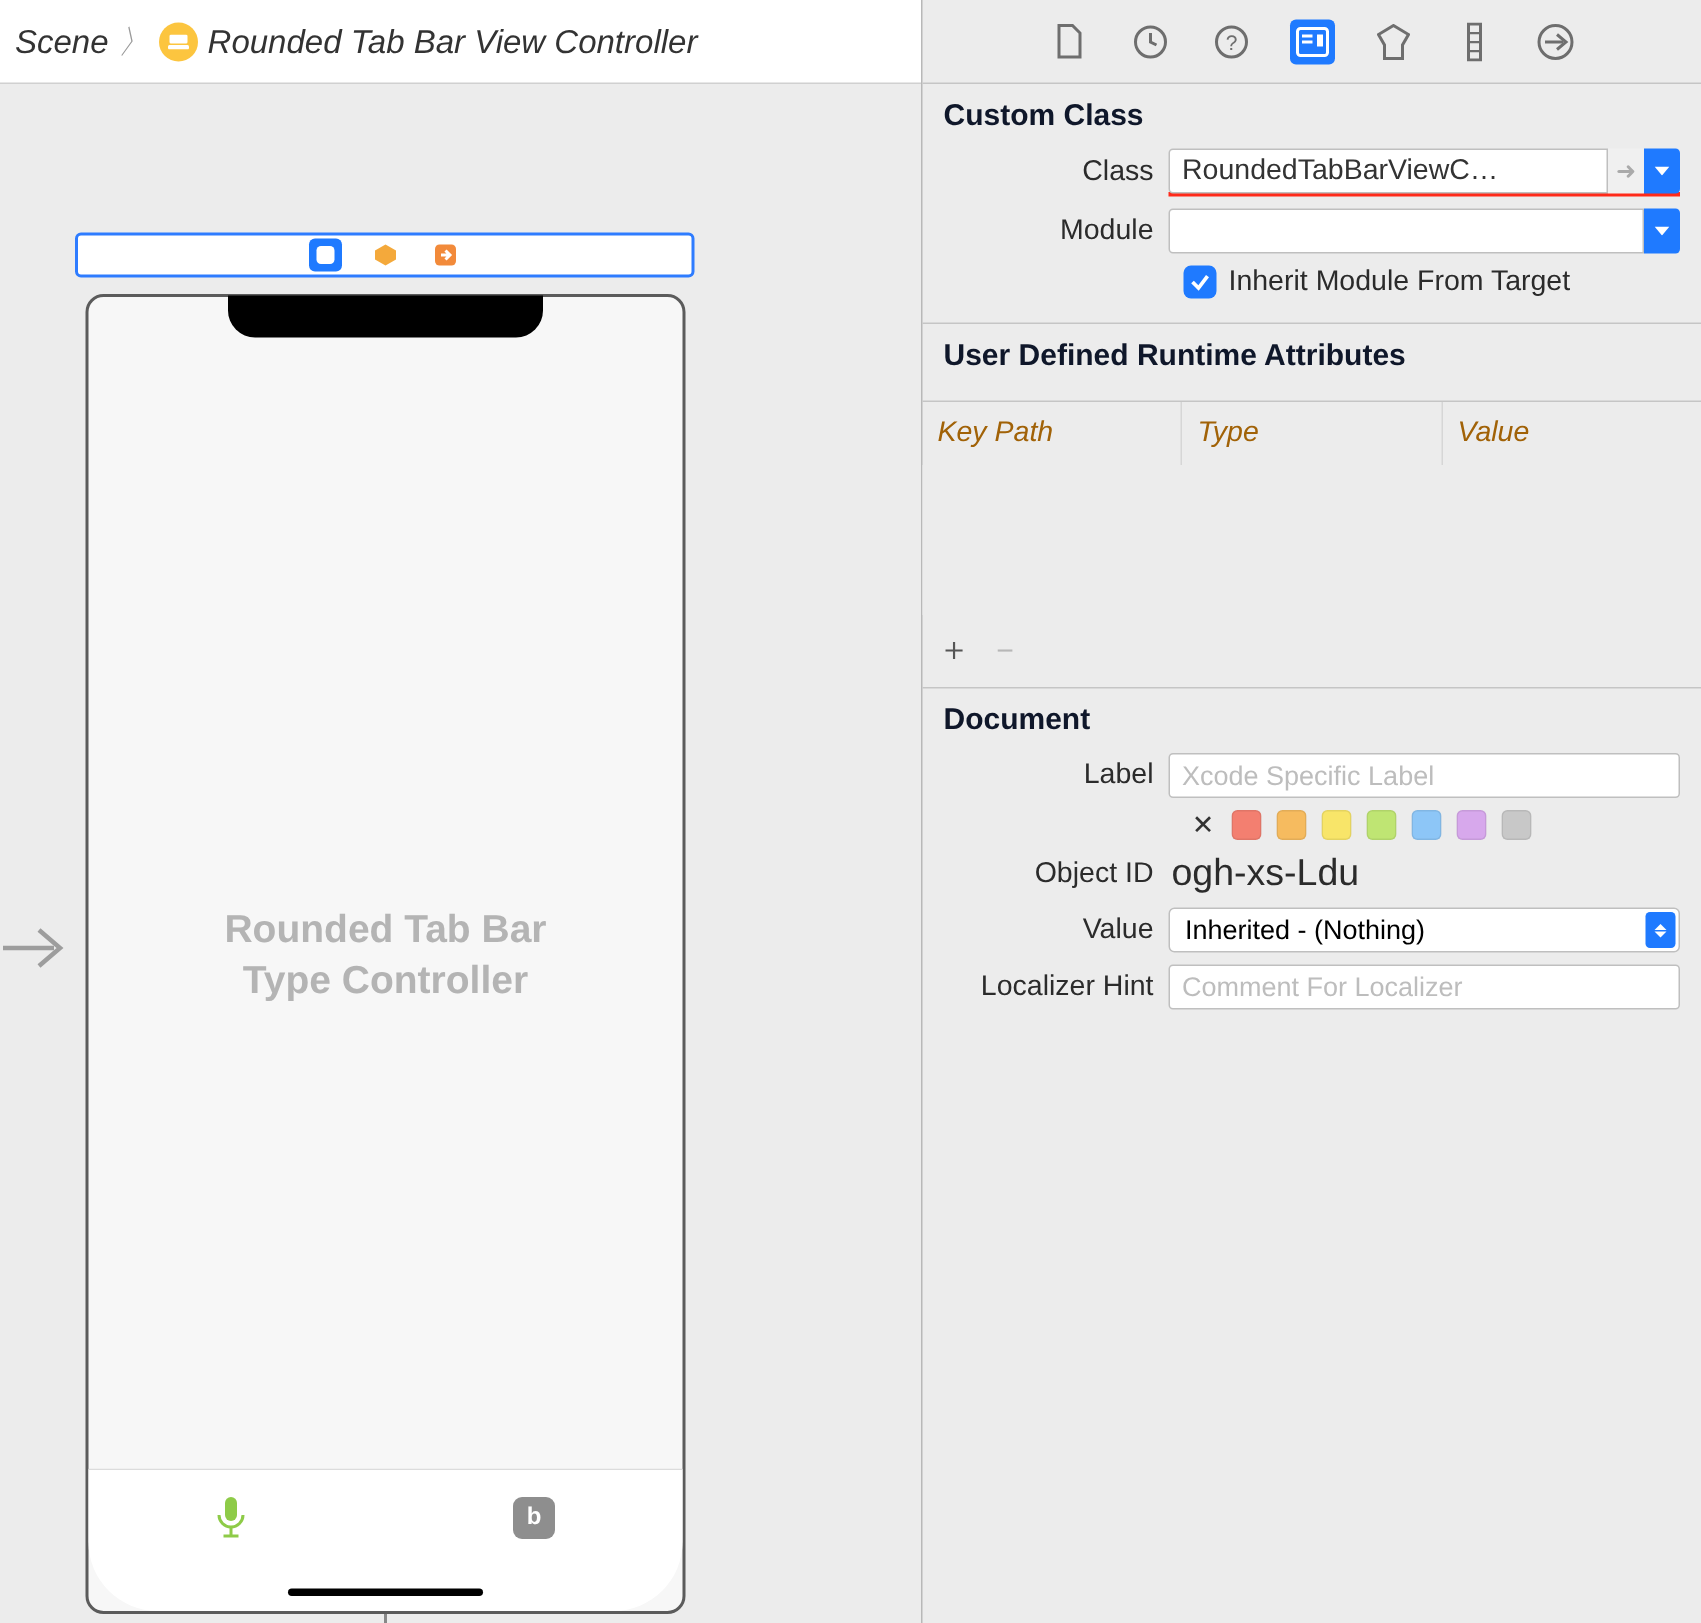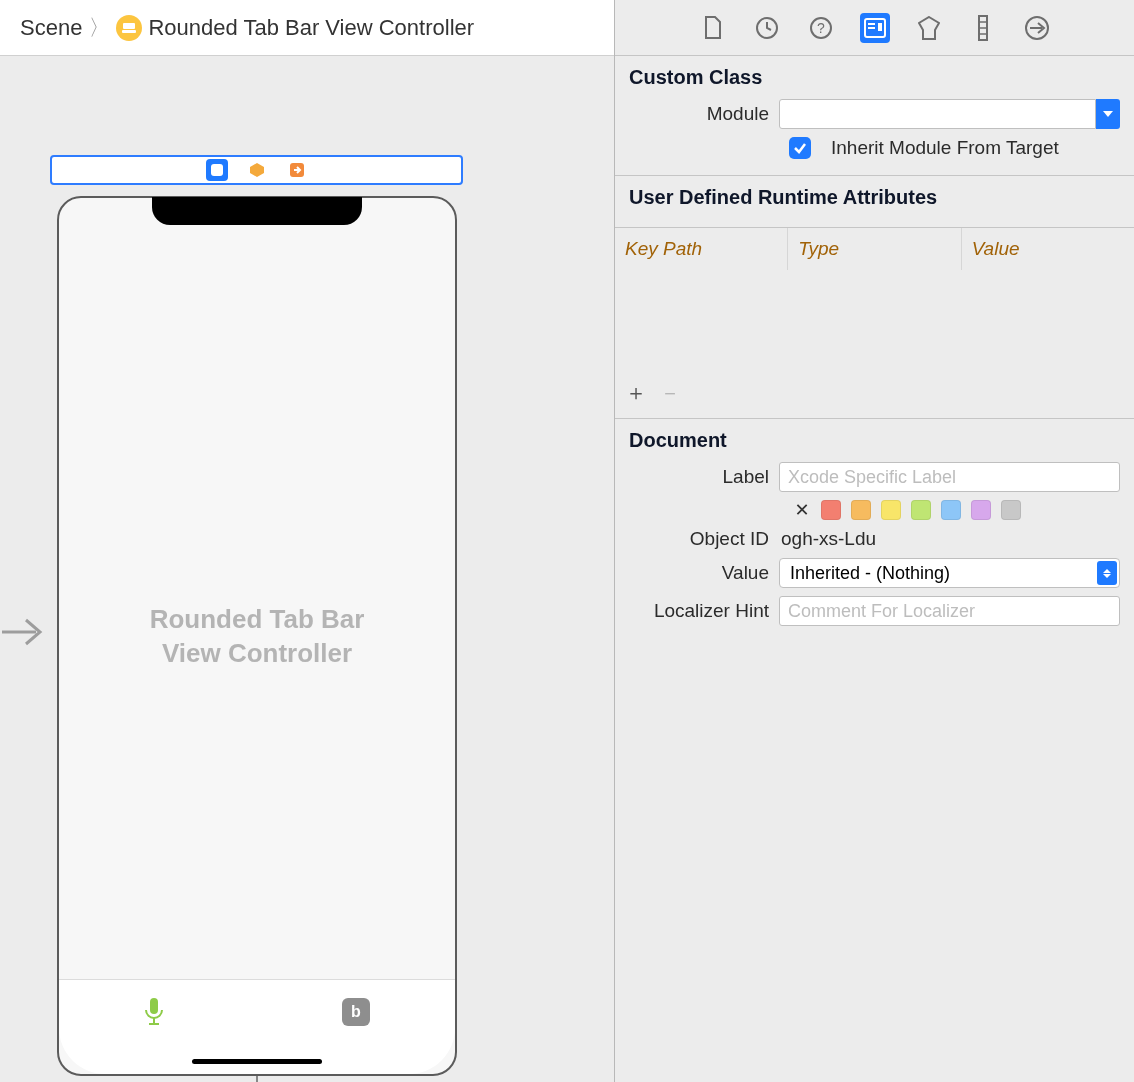--- a/index.html
+++ b/index.html
@@ -2,21 +2,21 @@
 <html><head>
 <meta charset="utf-8">
 <style>
 * { box-sizing: border-box; margin: 0; padding: 0; font-family: -apple-system, "Helvetica Neue", Arial, sans-serif; }
 body { background: #ececec; width: 1134px; height: 1082px; overflow: hidden; position: relative; }
 
 
 .topbar-left {
   position: absolute; left: 0; top: 0; height: 56px; width: 727px;
   background: #fff; border-bottom: 1px solid #d0d0d0;
-  display: flex; align-items: center; padding: 0 20px;
+  display: flex; align-items: center; padding: 0 10px; font-style: italic;
 }
 .breadcrumb { display: flex; align-items: center; gap: 6px; font-size: 22px; color: #333; }
 .breadcrumb .chev { color: #9a9a9a; font-size: 22px; }
 .vc-icon { width: 26px; height: 26px; border-radius: 13px; background: #fcc53f; display: flex; align-items: center; justify-content: center; font-size: 14px; color: #fff; font-weight: bold; }
 .toolbar-icons-left { margin-left: auto; display: flex; align-items: center; gap: 14px; }
 .toolbar-icons-left .divider { width: 1px; height: 28px; background: #d0d0d0; }
 .icon-btn svg { display: block; }
 .icon-btn { cursor: pointer; }
 
 
@@ -27,21 +27,21 @@
   border: 2px solid #2e7cff; border-radius: 4px; background: #fff;
   display: flex; align-items: center; justify-content: center; gap: 18px;
 }
 .hdr-icon { width: 22px; height: 22px; display: flex; align-items: center; justify-content: center; border-radius: 4px; }
 .hdr-icon.sel { background: #1f7aff; }
 .hdr-icon.sel svg rect { fill: #fff; }
 .hdr-icon.box { }
 .hdr-icon.exit { }
 .phone {
   position: absolute; left: 57px; top: 140px; width: 400px; height: 880px;
-  border: 2px solid #5b5b5b; border-radius: 24px; background: #f7f7f7;
+  border: 2px solid #5b5b5b; border-radius: 12px; background: #f7f7f7;
 }
 .notch { position: absolute; top: -1px; left: 50%; transform: translateX(-50%); width: 210px; height: 28px; background: #000; border-bottom-left-radius: 18px; border-bottom-right-radius: 18px; }
 .phone-label { position: absolute; top: 405px; width: 100%; text-align: center; color: #b4b4b4; font-size: 26px; font-weight: 600; line-height: 1.3; }
 .tabbar { position: absolute; left: 0; right: 0; bottom: 0; height: 95px; background: #fff; border-top: 1px solid #dcdcdc; border-bottom-left-radius: 46px; border-bottom-right-radius: 46px; }
 .tab-mic { position: absolute; left: 85px; top: 18px; }
 .tab-b { position: absolute; right: 85px; top: 18px; width: 28px; height: 28px; border-radius: 6px; background: #8e8e8e; color: #fff; display: flex; align-items: center; justify-content: center; font-weight: bold; font-size: 16px; }
 .home-indicator { position: absolute; left: 50%; bottom: 10px; transform: translateX(-50%); width: 130px; height: 5px; background: #000; border-radius: 3px; }
 .stick { position: absolute; left: 256px; top: 1020px; width: 2px; height: 60px; background: #888; }
 
 
@@ -56,41 +56,41 @@
 .row { display: flex; align-items: center; margin: 8px 0; }
 .row .lbl { width: 150px; text-align: right; padding-right: 10px; font-size: 19px; color: #2b2b2b; }
 .row .ctrl { flex: 1; }
 input.text-field { width: 100%; height: 30px; border: 1px solid #bfbfbf; border-radius: 3px; font-size: 18px; padding: 2px 8px; background: #fff; color: #333; }
 input.text-field::placeholder { color: #bdbdbd; }
 .combo { display: flex; }
 .combo input { flex: 1; border-top-right-radius: 0; border-bottom-right-radius: 0; }
 .combo-arrow { width: 24px; background: #1f7aff; border-top-right-radius: 3px; border-bottom-right-radius: 3px; display: flex; align-items: center; justify-content: center; cursor: pointer; }
 .combo .nav-arrow { width: 24px; background: #f0f0f0; display: flex; align-items: center; justify-content: center; color: #aaa; font-size: 16px; }
 .underline-red { height: 3px; background: #ff2a1a; margin-top: -1px; }
-.checkbox-row { display: flex; align-items: center; gap: 20px; margin-left: 160px; margin-top: 8px; }
+.checkbox-row { display: flex; align-items: center; gap: 8px; margin-left: 160px; margin-top: 8px; }
 .chk { width: 22px; height: 22px; border-radius: 5px; display: flex; align-items: center; justify-content: center; cursor: pointer; }
 .chk.checked { background: #1f7aff; }
 .chk.unchecked { background: #fff; border: 1px solid #bfbfbf; }
 .chk svg { display: block; }
 .chk-label { font-size: 19px; color: #2b2b2b; }
 .indented-hr { border: none; border-top: 1px solid #d2d2d2; margin: 10px 0 8px 32px; }
 
 
 .tbl-head { display: flex; border-top: 1px solid #c5c5c5; }
 .tbl-head .th { flex: 1; padding: 10px 10px; font-size: 19px; color: #a16207; border-right: 1px solid #d6d6d6; font-style: italic; }
 .tbl-head .th:last-child { border-right: none; }
 .tbl-body { height: 100px; background: #ececec; }
 .tbl-foot { display: flex; gap: 14px; padding: 8px 10px 10px 10px; align-items: center; }
 .tbl-foot .pm { font-size: 22px; color: #555; cursor: pointer; width: 20px; text-align: center; }
 
 
 .color-row { display: flex; align-items: center; gap: 10px; margin-left: 164px; margin-top: 6px; }
 .x-clear { font-size: 18px; color: #333; width: 18px; height: 18px; display: flex; align-items: center; justify-content: center; cursor: pointer; }
 .swatch { width: 20px; height: 20px; border-radius: 4px; cursor: pointer; border: 0.5px solid rgba(0,0,0,0.08); }
-.obj-id { font-size: 19px; color: #2b2b2b; padding-left: 2px; }
+.obj-id { font-size: 25px; color: #2b2b2b; padding-left: 2px; }
 .select { position: relative; width: 100%; height: 30px; border: 1px solid #bfbfbf; border-radius: 4px; background: #fff; display: flex; align-items: center; padding: 0 28px 0 10px; font-size: 18px; cursor: pointer; }
 .select .sel-arrow { position: absolute; right: 2px; top: 2px; bottom: 2px; width: 20px; background: #1f7aff; border-radius: 3px; display: flex; flex-direction: column; align-items: center; justify-content: center; gap: 1px; }
 .sel-arrow .tri { width: 0; height: 0; border-left: 4px solid transparent; border-right: 4px solid transparent; }
 .sel-arrow .up { border-bottom: 4px solid #fff; }
 .sel-arrow .down { border-top: 4px solid #fff; }
 </style>
 </head>
 <body>
 
 <div class="topbar-left">
@@ -149,21 +149,21 @@
           <rect x="1" y="1" width="14" height="14" rx="3" fill="#f28a3a"></rect>
           <path d="M5 8 h5 M8 5 l3 3 -3 3" stroke="#fff" stroke-width="2" fill="none"></path>
         </svg>
     </span>
   </div>
 
   <div class="phone">
     <div class="notch"></div>
     <div class="phone-label">
       <div>Rounded Tab Bar</div>
-      <div>View Controller</div>
+      <div>Type Controller</div>
     </div>
     <div class="tabbar">
       <span class="tab-mic">
         <svg width="20" height="28" viewBox="0 0 20 28">
             <rect x="6" y="0" width="8" height="16" rx="4" fill="#8ecb48"></rect>
             <path d="M2 12 a8 8 0 0 0 16 0" fill="none" stroke="#8ecb48" stroke-width="2"></path>
             <line x1="10" y1="20" x2="10" y2="26" stroke="#8ecb48" stroke-width="2"></line>
             <line x1="5" y1="26" x2="15" y2="26" stroke="#8ecb48" stroke-width="2"></line>
           </svg>
       </span>
@@ -219,20 +219,35 @@
           <circle cx="13" cy="13" r="11" fill="none" stroke="#6e6e6e" stroke-width="2"></circle>
           <line x1="6" y1="13" x2="18" y2="13" stroke="#6e6e6e" stroke-width="2"></line>
           <polyline points="14,8 20,13 14,18" fill="none" stroke="#6e6e6e" stroke-width="2"></polyline>
         </svg>
     </span>
   </div>
 
   <div class="section">
     <div class="sec-title">Custom Class</div>
     <div class="row">
+      <div class="lbl">Class</div>
+      <div class="ctrl">
+        <div class="combo">
+          <input class="text-field" style="font-size: 19px;" value="RoundedTabBarViewC…">
+          <span class="nav-arrow">➜</span>
+          <span class="combo-arrow">
+            <svg width="10" height="6" viewBox="0 0 10 6">
+                <polygon points="0,0 10,0 5,6" fill="#fff"></polygon>
+              </svg>
+          </span>
+        </div>
+        <div class="underline-red"></div>
+      </div>
+    </div>
+    <div class="row">
       <div class="lbl">Module</div>
       <div class="ctrl">
         <div class="combo">
           <input class="text-field" value="" style="">
           <span class="combo-arrow">
             <svg width="10" height="6" viewBox="0 0 10 6">
                 <polygon points="0,0 10,0 5,6" fill="#fff"></polygon>
               </svg>
           </span>
         </div>

